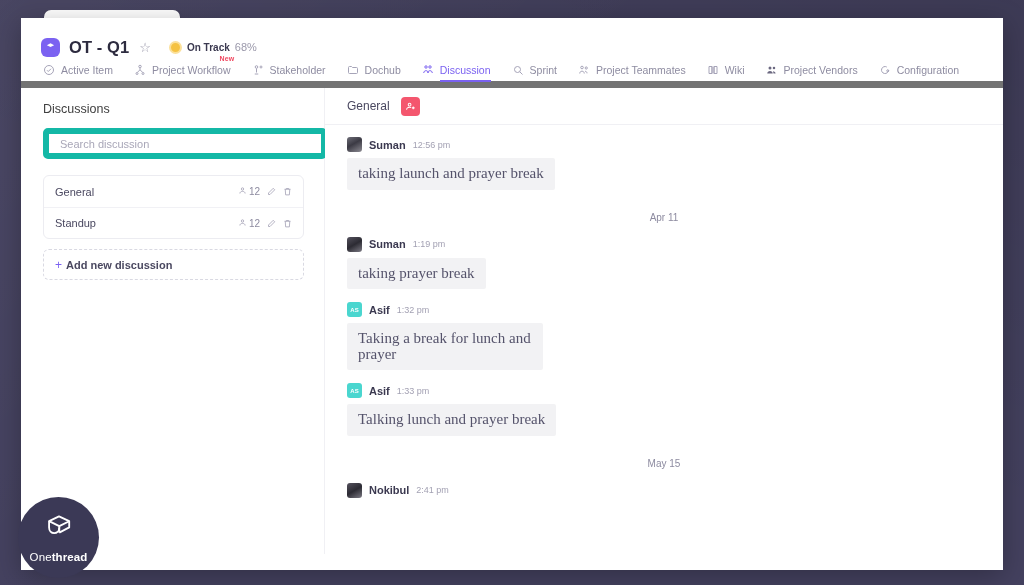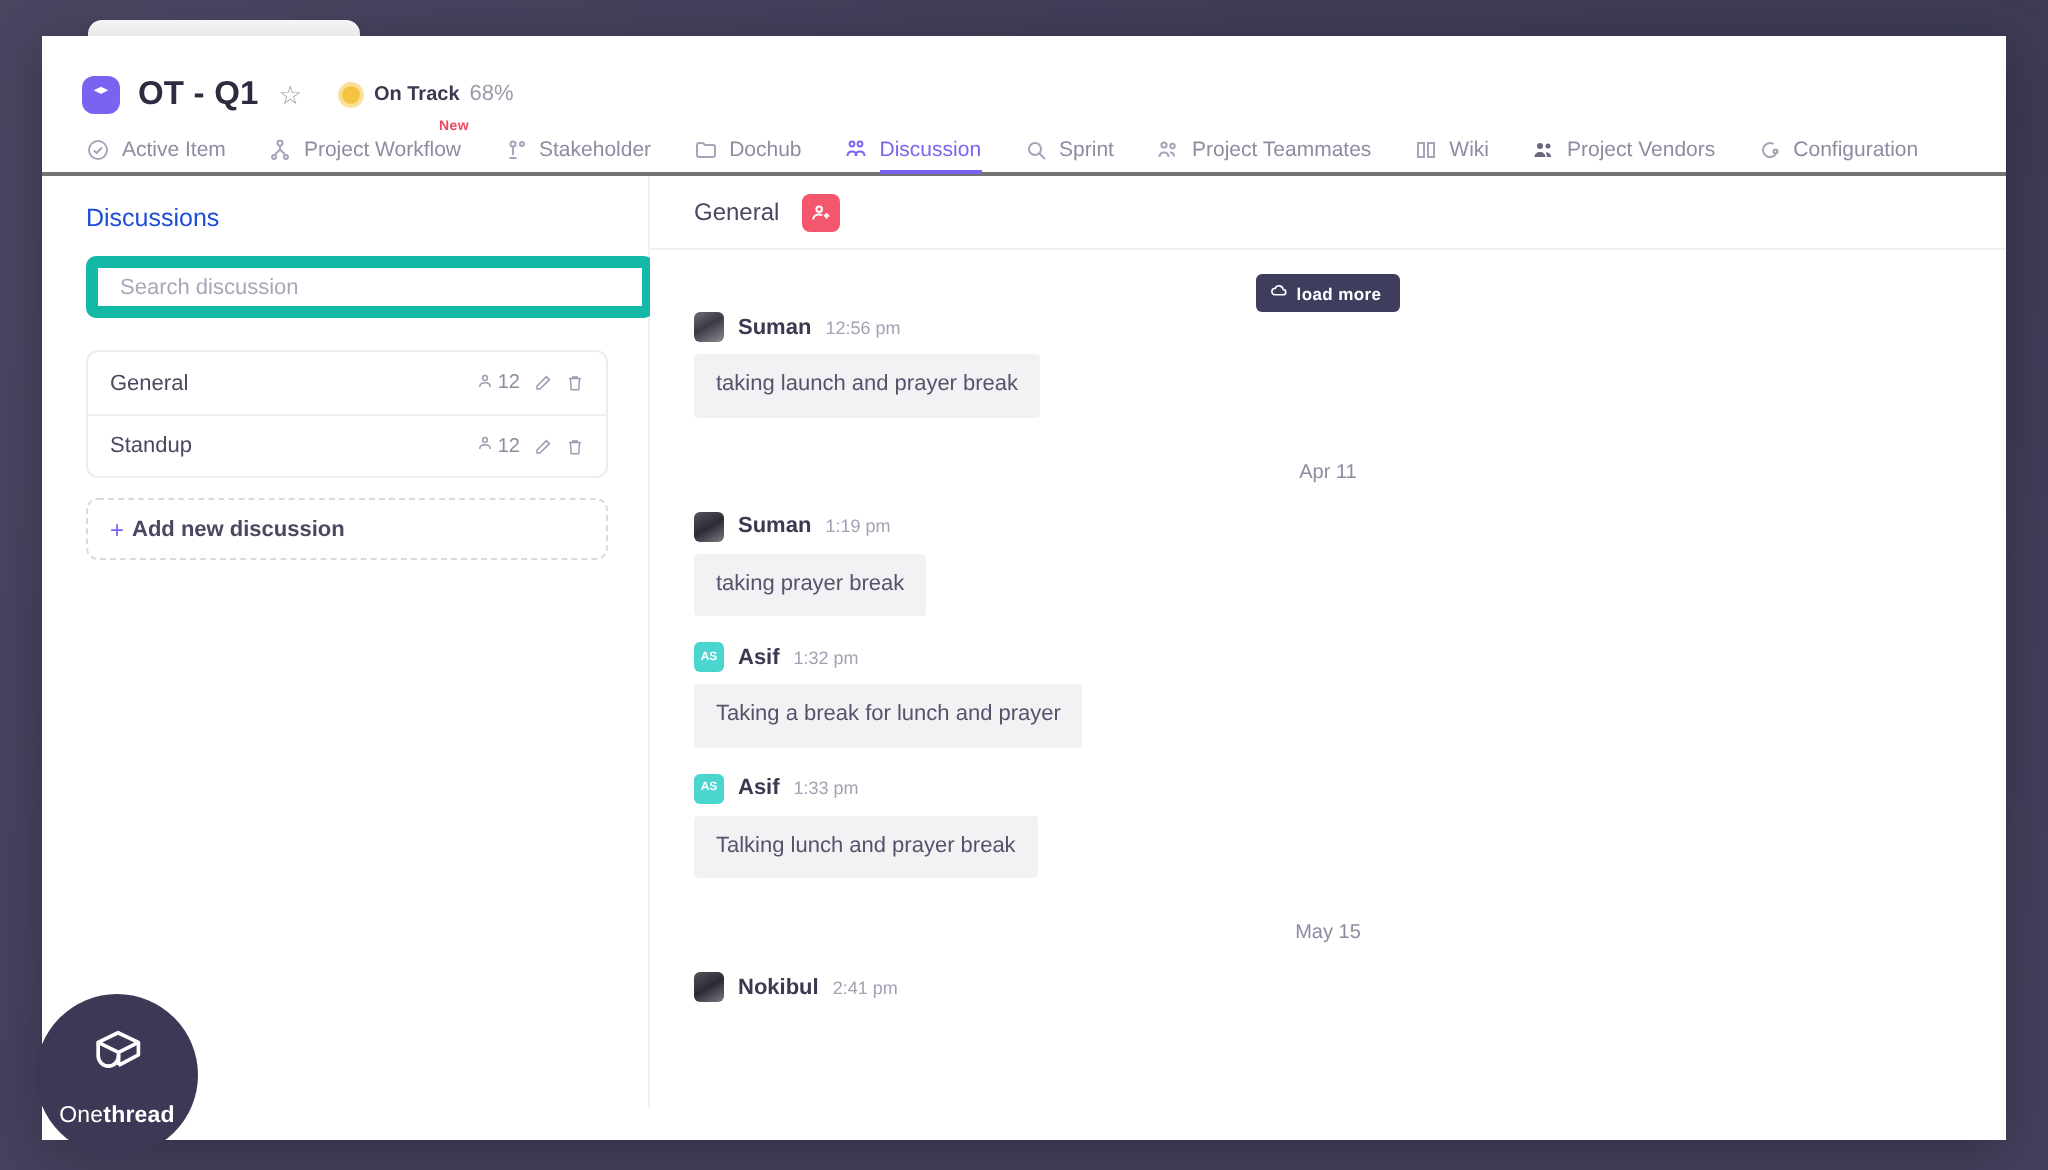--- a/index.html
+++ b/index.html
@@ -98,21 +98,21 @@
     display:inline-block;
   }
   .status-text { font-size: 10px; font-weight: 700; color: #3b3950; }
   .status-pct { font-size: 11px; color: #9b99ab; }
 
   
   .navbar {
     display: flex; align-items: flex-end;
     padding: 0 22px;
     gap: 21px;
-    border-bottom: 2px solid #737373;
+    border-bottom: 7px solid #737373;
     height: 26px;
     position: relative;
   }
   .nav-item {
     display: flex; align-items: center; gap: 6px;
     font-size: 10.5px; color: #8e8ca1;
     padding-bottom: 5px;
     position: relative;
     white-space: nowrap;
     cursor: pointer;
@@ -141,21 +141,21 @@
   .body-split { display: flex; height: 466px; }
 
   
   .left-panel {
     width: 304px;
     padding: 14px 20px 0 22px;
     border-right: 1px solid #f0f0f4;
     background: #fff;
   }
   .panel-title {
-    font-size: 12.5px; color: #1d4ed8; margin-bottom: 12px;
+    font-size: 12.5px; color: #404040; margin-bottom: 12px;
   }
   .search-box {
     width: 284px; height: 31px;
     border: 6px solid #14b8a6;
     border-radius: 5px;
     display: flex; align-items: center;
     padding: 0 11px;
     margin-bottom: 16px;
   }
   .search-box input {
@@ -259,25 +259,26 @@
   .avatar.photo-b {
     background: linear-gradient(150deg,#55525e 0%, #2c2b33 50%, #7c7a84 100%);
   }
   .avatar.teal { background: #4ad6cf; }
   .msg-author { font-size: 11px; font-weight: 700; color: #3b3950; }
   .msg-time { font-size: 9px; color: #a3a1b3; }
   .msg-bubble {
     display: inline-block;
     background: #f2f2f4;
     color: #55536b;
-    font-size: 11px;
+    font-size: 15px;
     line-height: 15.5px;
     padding: 8px 11px;
     border-radius: 2px;
     max-width: 196px;
+    font-family: Liberation Serif, serif;
   }
   .msg-bubble.wide { max-width: 420px; }
 
   
   .ot-badge {
     position: absolute;
     left: 18px; bottom: 7px;
     width: 81px; height: 81px;
     border-radius: 50%;
     background: #3b3956;
@@ -513,30 +514,20 @@
           <svg width="11" height="11" viewBox="0 0 24 24" fill="none" stroke="#ffffff" stroke-width="2.2">
             <circle cx="10" cy="8" r="3"></circle>
               <path d="M3.5 19c0-3.4 2.9-5.3 6.5-5.3 1.3 0 2.5.25 3.5.7"></path>
               <path d="M18 12v6M15 15h6"></path>
           </svg>
         </span>
       </div>
 
       <div class="chat-scroll">
 
-        <div class="load-more-wrap">
-          <div class="load-more">
-            <span>
-              <svg width="9" height="9" viewBox="0 0 24 24" fill="none" stroke="#ffffff" stroke-width="2.2">
-                <path d="M6.5 17h11a3.5 3.5 0 000-7 5.5 5.5 0 00-10.6-1.4A3.8 3.8 0 006.5 17z"></path>
-              </svg>
-            </span>
-            <span>load more</span>
-          </div>
-        </div>
 
 
         <div class="msg">
           <div class="msg-head">
             <span class="avatar photo-a"></span>
             <span class="msg-author">Suman</span>
             <span class="msg-time">12:56 pm</span>
           </div>
           <div class="msg-bubble wide">taking launch and prayer break</div>
         </div>

